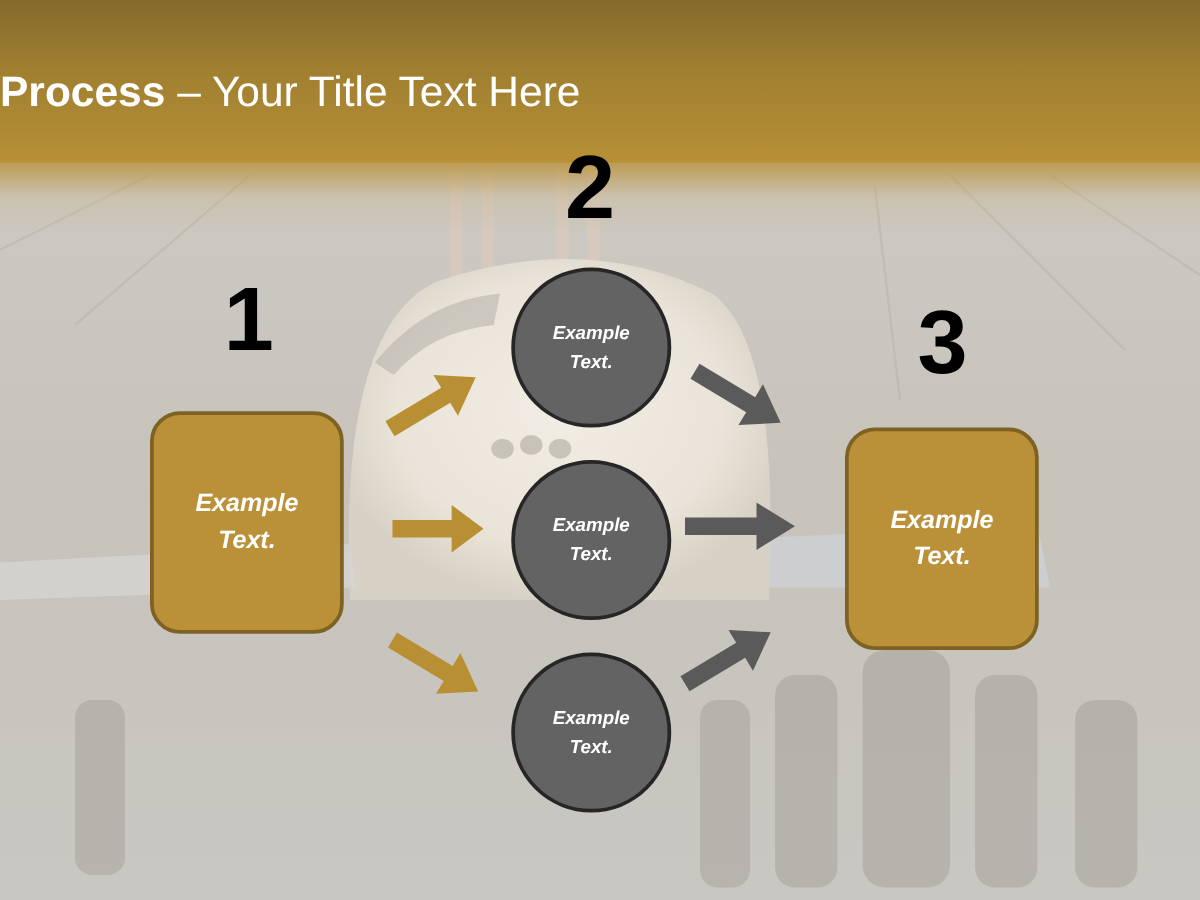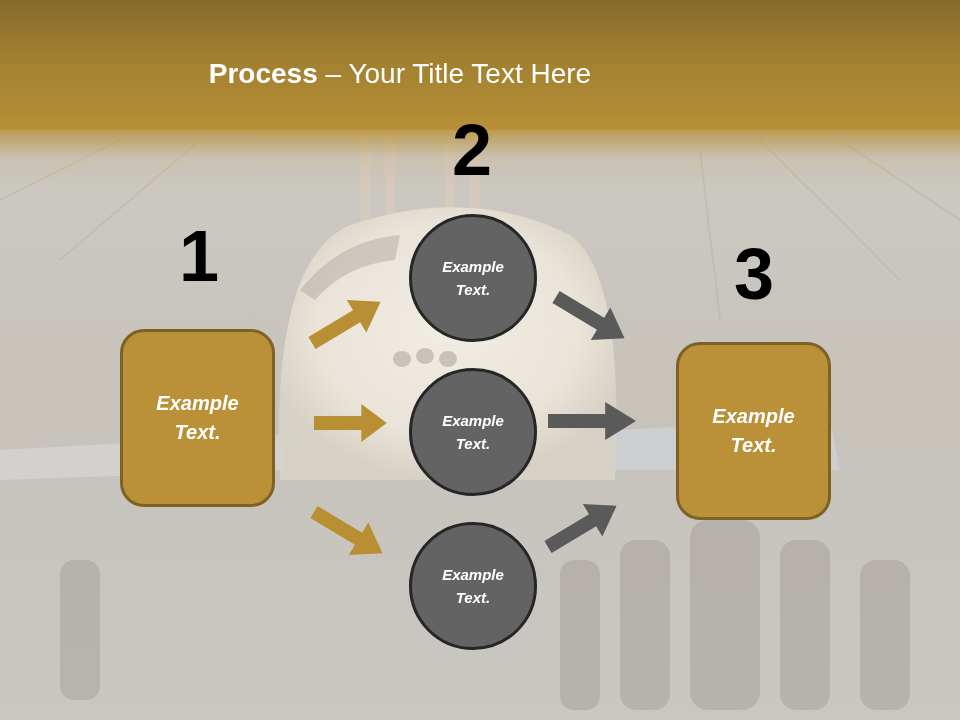--- a/index.html
+++ b/index.html
@@ -12,22 +12,22 @@
     .bg { position: absolute; left: 0; top: 0; width: 960px; height: 720px; }
     .header {
       position: absolute; left: 0; top: 0; width: 960px; height: 130px;
       background: linear-gradient(to bottom, #846a2b 0%, #9e7e30 40%, #b89036 100%);
     }
     .header-fade {
       position: absolute; left: 0; top: 128px; width: 960px; height: 60px;
       background: linear-gradient(to bottom, rgba(184,144,54,0.85) 0%, rgba(200,180,140,0.35) 50%, rgba(205,203,198,0) 100%);
     }
     .title {
-      position: absolute; left: 0; top: 52px; width: 800px; text-align: center;
-      color: #ffffff; font-size: 28px; line-height: 44px; white-space: nowrap;
+      position: absolute; left: 0; top: 52px; width: 800px; 
+      color: #ffffff; font-size: 34px; line-height: 44px; white-space: nowrap;
     }
     .title .bold { font-weight: bold; }
     .num {
       position: absolute; font-weight: bold; color: #000; font-size: 72px; line-height: 80px;
       text-align: center; width: 80px;
     }
     .box {
       position: absolute; width: 155px; background: #ba9038; border: 3px solid #7d6224;
       border-radius: 24px; box-sizing: border-box;
       display: flex; flex-direction: column; align-items: center; justify-content: center;

